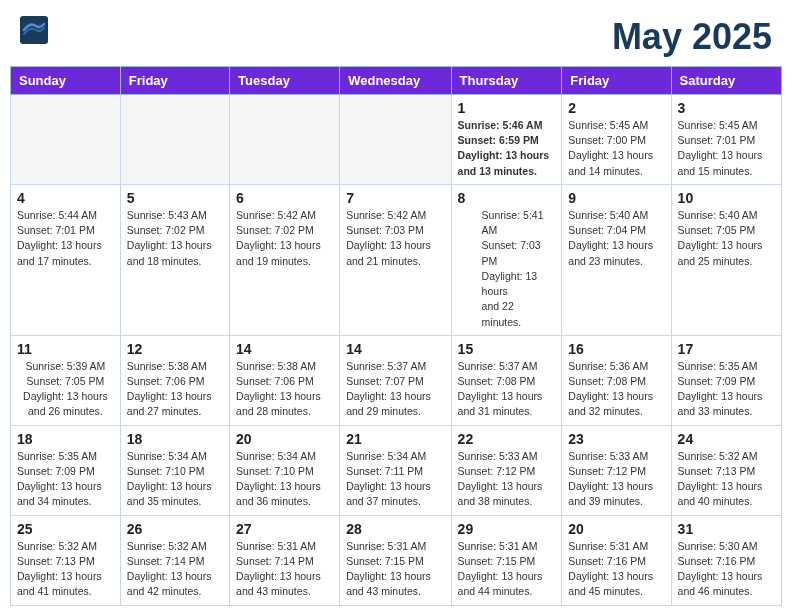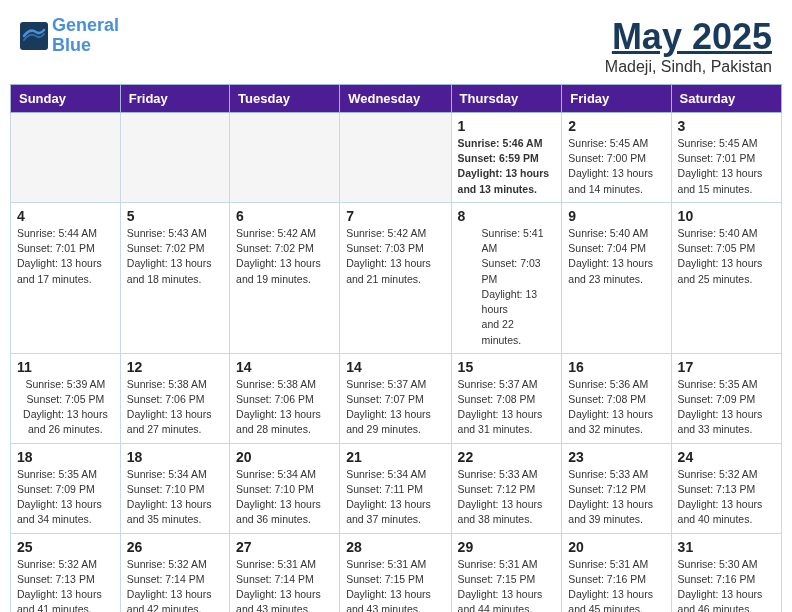--- a/index.html
+++ b/index.html
@@ -33,37 +33,36 @@
       height: 28px;
       margin-right: 4px;
     }
     .title-block {
       text-align: right;
     }
     .main-title {
       font-size: 36px;
       font-weight: bold;
       color: #1a3a5c;
-      text-decoration: underline;
     }
     .subtitle {
       font-size: 16px;
       color: #333;
     }
     .calendar {
       width: 100%;
       border-collapse: collapse;
       margin: 0 0 0 0;
       padding: 0 8px;
     }
     .calendar-wrapper {
       padding: 0 10px 10px 10px;
     }
     .calendar th {
-      background: #4c1d95;
+      background: #6d28d9;
       color: #fff;
       font-size: 13px;
       font-weight: bold;
       text-align: left;
       padding: 6px 8px;
       border: 1px solid #a0b8d8;
     }
     .calendar td {
       vertical-align: top;
       border: 1px solid #c8d8e8;
@@ -96,30 +95,23 @@
 </head>
 <body>
 
 <div class="header">
   <div class="logo">
     <svg class="logo-icon" viewBox="0 0 28 28">
       <rect x="0" y="0" width="28" height="28" rx="3" fill="#1a3a5c"></rect>
       <path d="M4 14 Q10 6 16 10 Q20 13 24 8" stroke="#4a90d9" stroke-width="2.5" fill="none" stroke-linecap="round"></path>
       <path d="M4 18 Q10 10 16 14 Q20 17 24 12" stroke="#4a90d9" stroke-width="2" fill="none" stroke-linecap="round" opacity="0.6"></path>
     </svg>
-    <div>
-      <div class="logo-text">
-        <span>General</span><br>
-        <span style="color:#4a90d9">Blue</span>
-      </div>
-    </div>
   </div>
   <div class="title-block">
     <div class="main-title">May 2025</div>
-    <div class="subtitle">Madeji, Sindh, Pakistan</div>
   </div>
 </div>
 
 <div class="calendar-wrapper">
   <table class="calendar">
     <thead>
       <tr>
       <th>Sunday</th>
           <th>Friday</th>
           <th>Tuesday</th>

